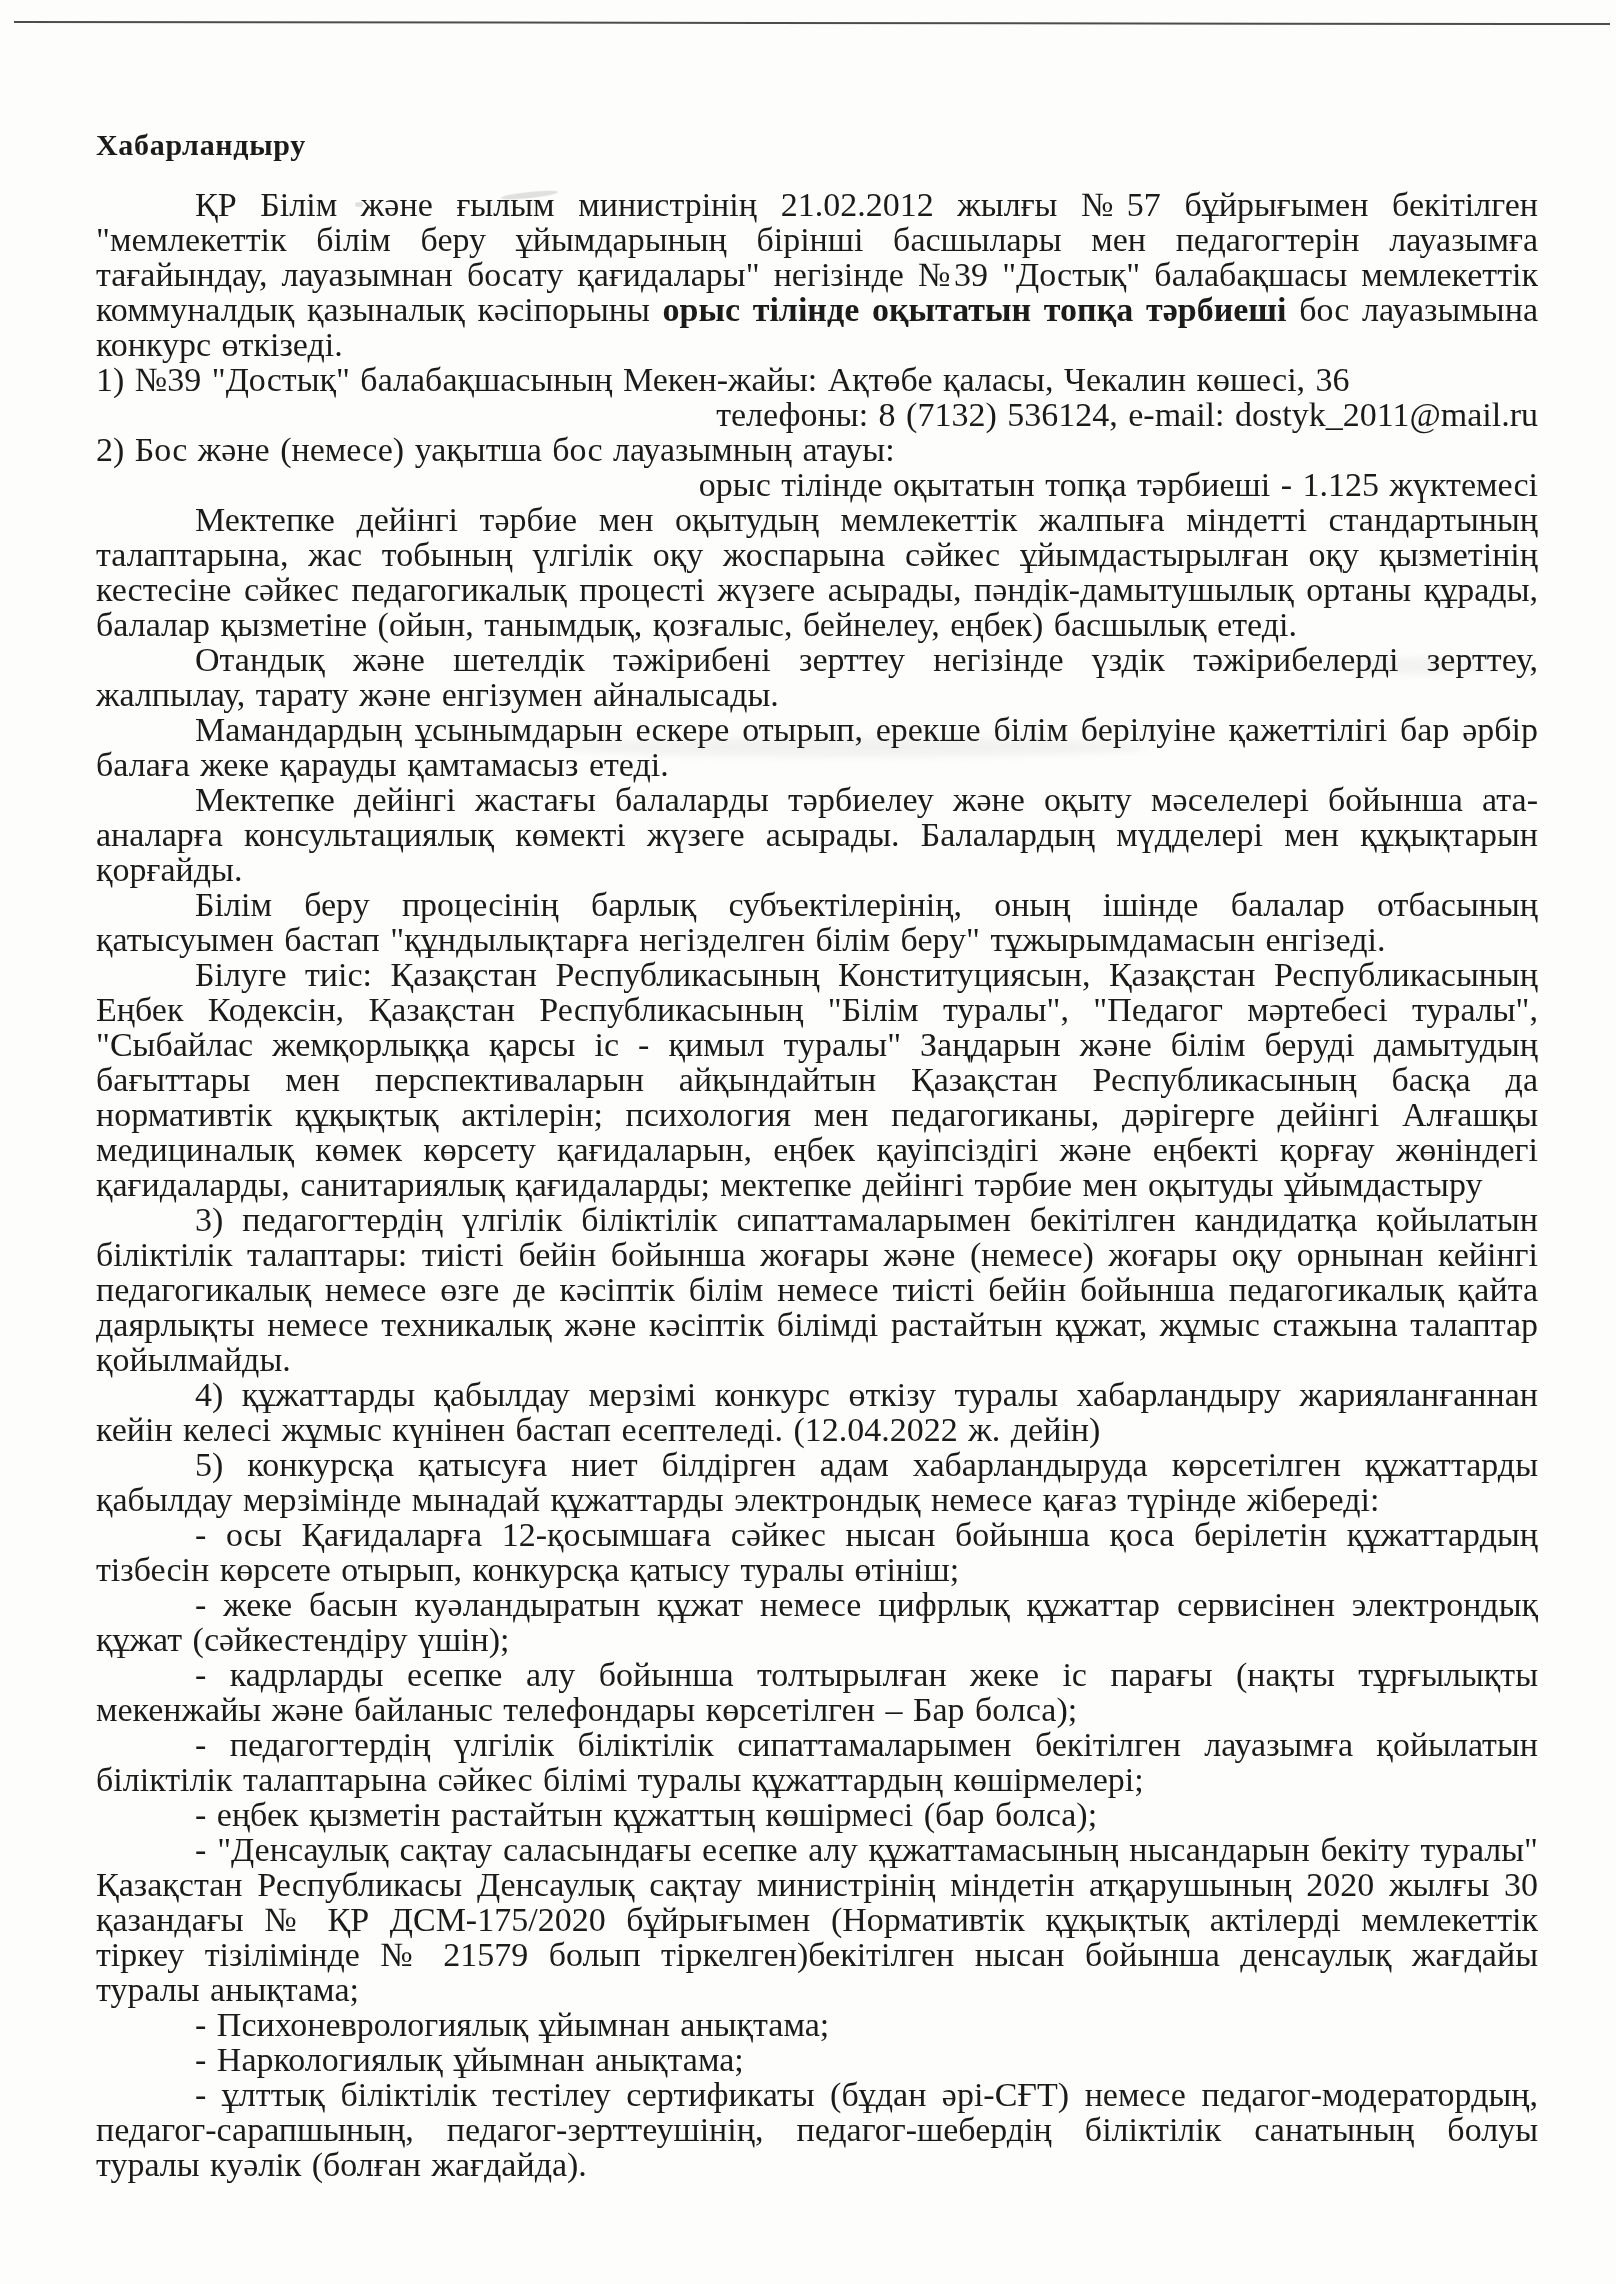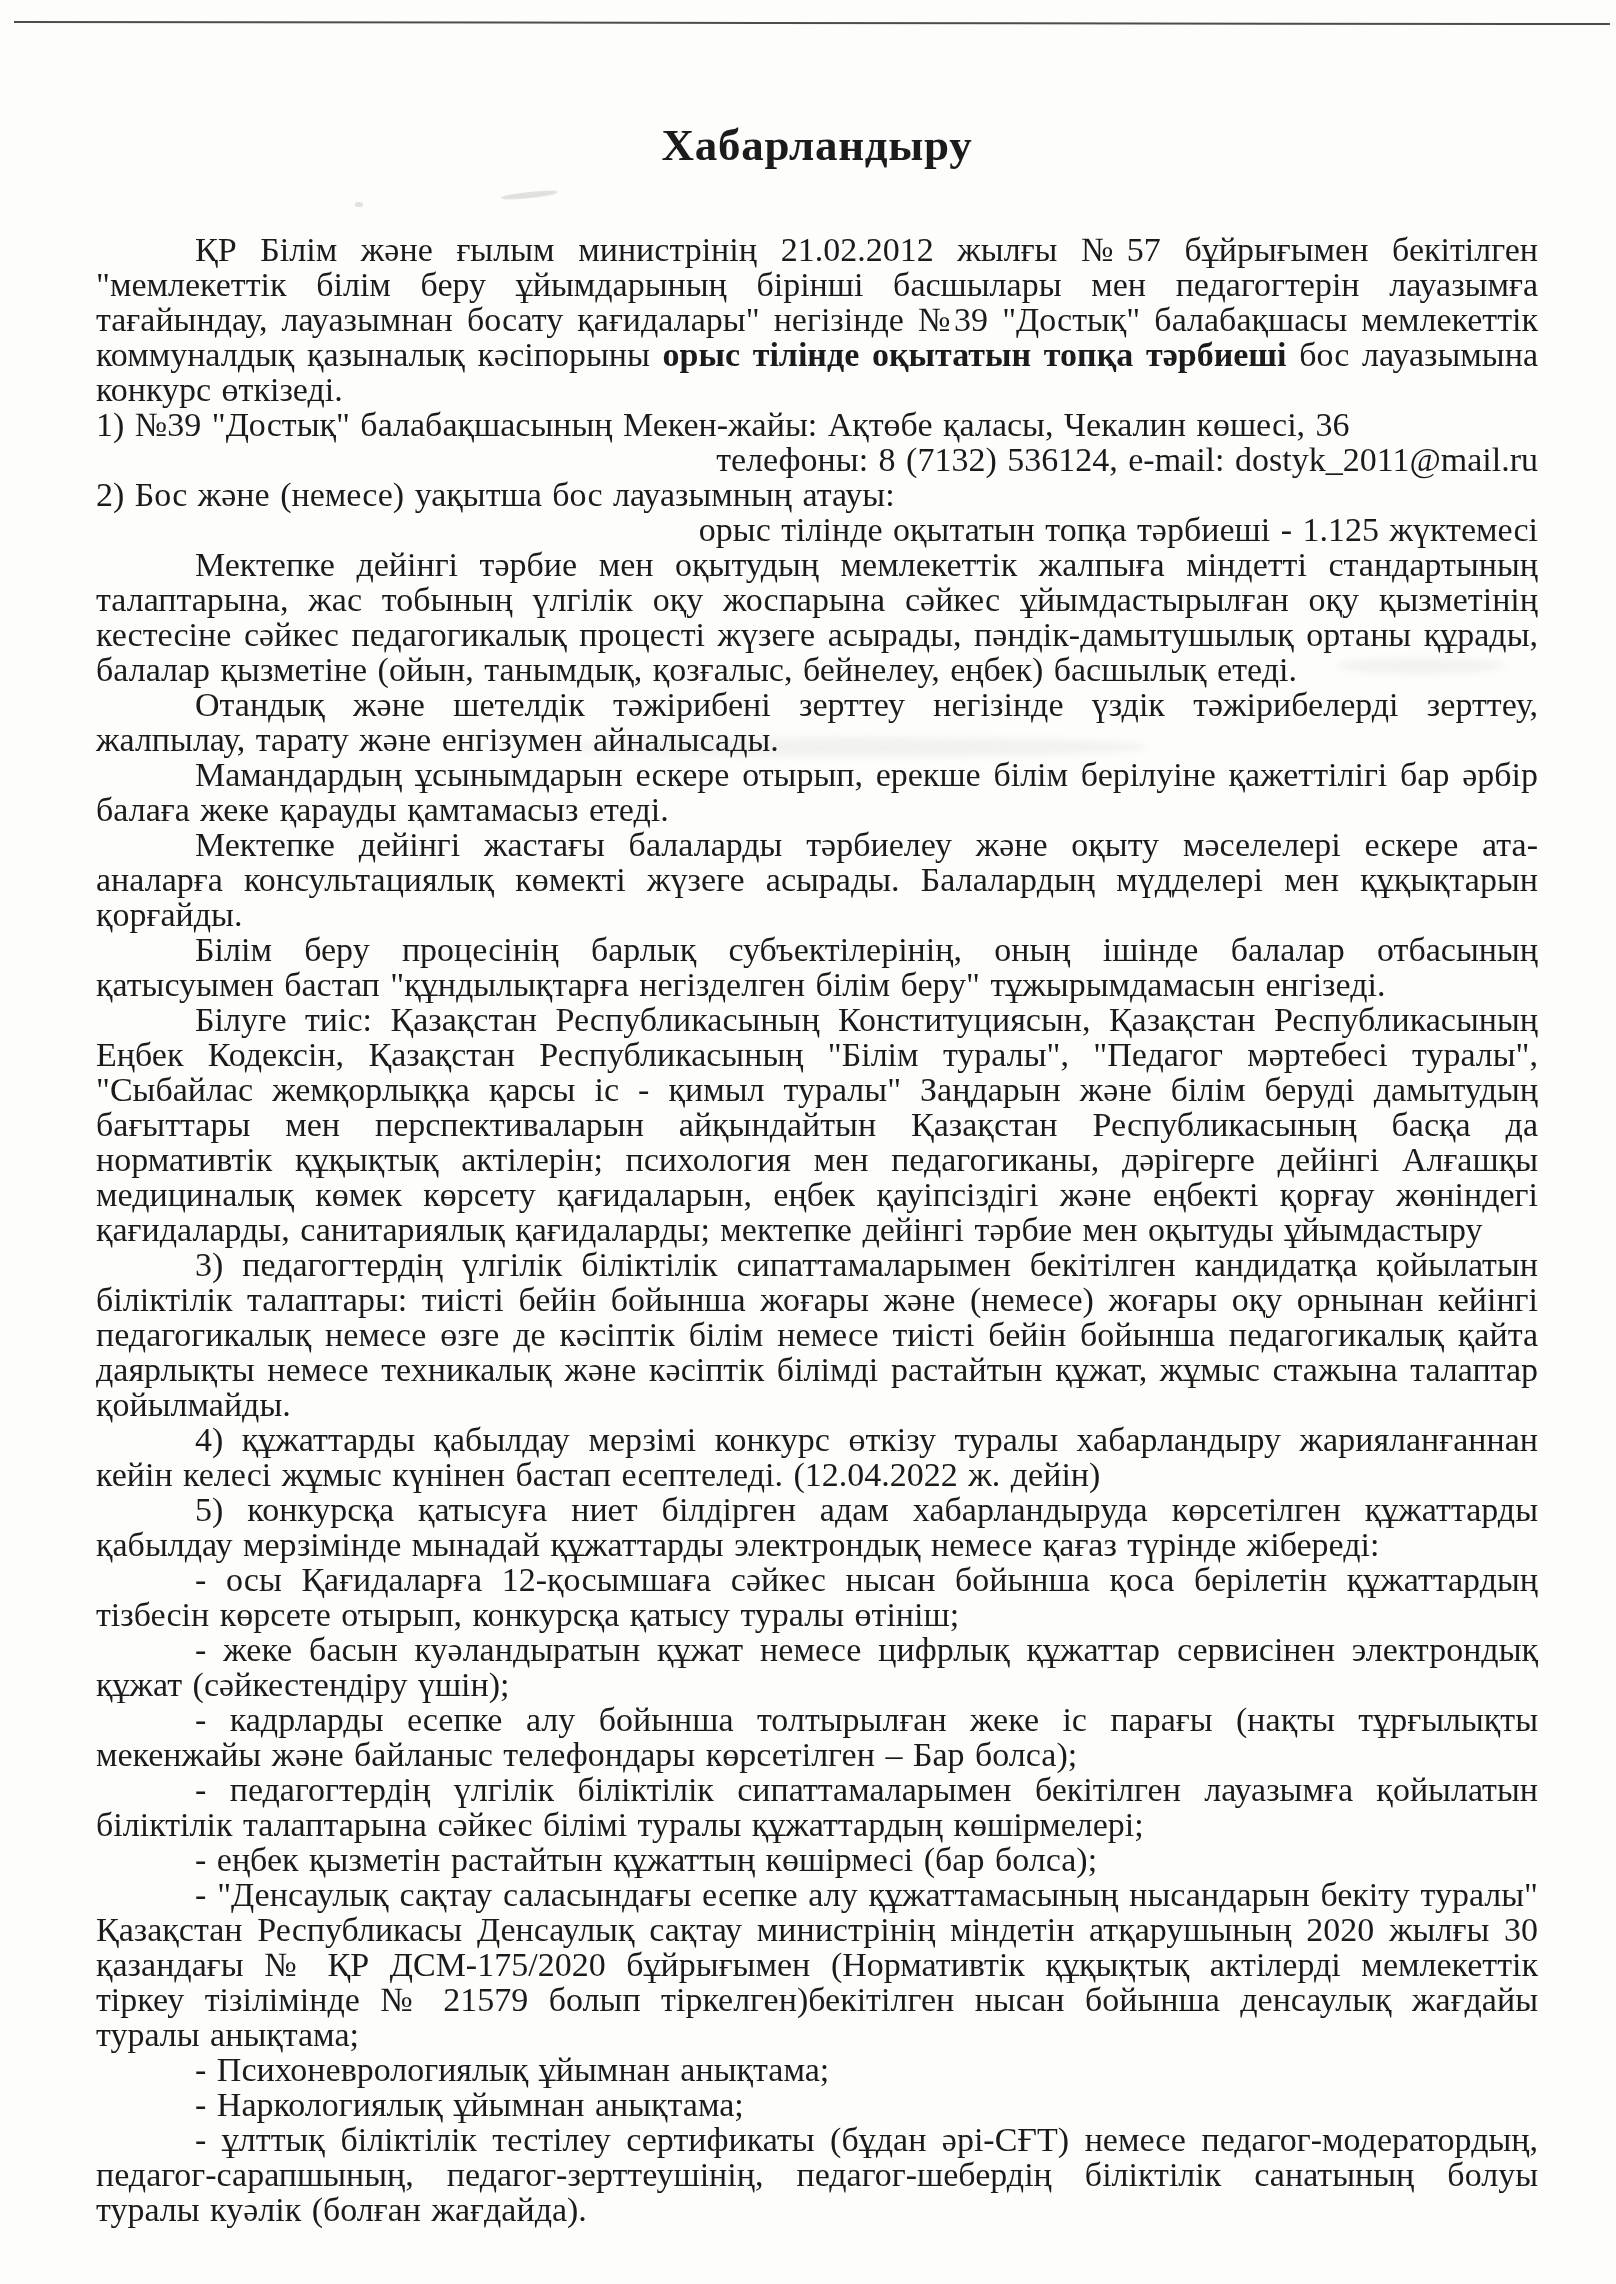--- a/index.html
+++ b/index.html
@@ -60,25 +60,24 @@
     filter: blur(3.3px);
     opacity: .8;
   }
   .sheet {
     position: absolute;
     left: 96px;
     top: 106px;
     width: 1442px;
   }
   h1.title {
-    font-size: 45px;
+    font-size: 30px;
     line-height: 42px;
     font-weight: bold;
-    text-align: center;
-    margin: 18px 0 66px 0;
+    margin: 18px 0 21px 0;
     letter-spacing: 0.7px;
   }
   p {
     margin: 0;
     font-size: 34px;
     line-height: 35px;
     text-align: justify;
     text-indent: 99px;
     word-spacing: 2px;
   }
@@ -104,21 +103,21 @@
   <h1 class="title">Хабарландыру</h1>
   <div id="doc-body">
       <p class="body"><span>ҚР Білім және ғылым министрінің 21.02.2012 жылғы №57 бұйрығымен бекітілген "мемлекеттік білім беру ұйымдарының бірінші басшылары мен педагогтерін лауазымға тағайындау, лауазымнан босату қағидалары" негізінде №39 "Достық" балабақшасы мемлекеттік коммуналдық қазыналық кәсіпорыны </span><span class="b">орыс тілінде оқытатын топқа тәрбиеші</span><span> бос лауазымына конкурс өткізеді.</span></p>
       <p class="flush"><span>1) №39 "Достық" балабақшасының Мекен-жайы: Ақтөбе қаласы, Чекалин көшесі, 36</span></p>
       <p class="sub"><span>телефоны: 8 (7132) 536124, e-mail: dostyk_2011@mail.ru</span></p>
       <p class="flush"><span>2) Бос және (немесе) уақытша бос лауазымның атауы:</span></p>
       <p class="sub"><span>орыс тілінде оқытатын топқа тәрбиеші - 1.125 жүктемесі</span></p>
       <p class="body"><span>Мектепке дейінгі тәрбие мен оқытудың мемлекеттік жалпыға міндетті стандартының талаптарына, жас тобының үлгілік оқу жоспарына сәйкес ұйымдастырылған оқу қызметінің кестесіне сәйкес педагогикалық процесті жүзеге асырады, пәндік-дамытушылық ортаны құрады, балалар қызметіне (ойын, танымдық, қозғалыс, бейнелеу, еңбек) басшылық етеді.</span></p>
       <p class="body"><span>Отандық және шетелдік тәжірибені зерттеу негізінде үздік тәжірибелерді зерттеу, жалпылау, тарату және енгізумен айналысады.</span></p>
       <p class="body"><span>Мамандардың ұсынымдарын ескере отырып, ерекше білім берілуіне қажеттілігі бар әрбір балаға жеке қарауды қамтамасыз етеді.</span></p>
-      <p class="body"><span>Мектепке дейінгі жастағы балаларды тәрбиелеу және оқыту мәселелері ескере ата-аналарға консультациялық көмекті жүзеге асырады. Балалардың мүдделері мен құқықтарын қорғайды.</span></p>
+      <p class="body"><span>Мектепке дейінгі жастағы балаларды тәрбиелеу және оқыту мәселелері бойынша ата-аналарға консультациялық көмекті жүзеге асырады. Балалардың мүдделері мен құқықтарын қорғайды.</span></p>
       <p class="body"><span>Білім беру процесінің барлық субъектілерінің, оның ішінде балалар отбасының қатысуымен бастап "құндылықтарға негізделген білім беру" тұжырымдамасын енгізеді.</span></p>
       <p class="body"><span>Білуге тиіс: Қазақстан Республикасының Конституциясын, Қазақстан Республикасының Еңбек Кодексін, Қазақстан Республикасының "Білім туралы", "Педагог мәртебесі туралы", "Сыбайлас жемқорлыққа қарсы іс - қимыл туралы" Заңдарын және білім беруді дамытудың бағыттары мен перспективаларын айқындайтын Қазақстан Республикасының басқа да нормативтік құқықтық актілерін; психология мен педагогиканы, дәрігерге дейінгі Алғашқы медициналық көмек көрсету қағидаларын, еңбек қауіпсіздігі және еңбекті қорғау жөніндегі қағидаларды, санитариялық қағидаларды; мектепке дейінгі тәрбие мен оқытуды ұйымдастыру</span></p>
       <p class="body"><span>3) педагогтердің үлгілік біліктілік сипаттамаларымен бекітілген кандидатқа қойылатын біліктілік талаптары: тиісті бейін бойынша жоғары және (немесе) жоғары оқу орнынан кейінгі педагогикалық немесе өзге де кәсіптік білім немесе тиісті бейін бойынша педагогикалық қайта даярлықты немесе техникалық және кәсіптік білімді растайтын құжат, жұмыс стажына талаптар қойылмайды.</span></p>
       <p class="body"><span>4) құжаттарды қабылдау мерзімі конкурс өткізу туралы хабарландыру жарияланғаннан кейін келесі жұмыс күнінен бастап есептеледі. (12.04.2022 ж. дейін)</span></p>
       <p class="body"><span>5) конкурсқа қатысуға ниет білдірген адам хабарландыруда көрсетілген құжаттарды қабылдау мерзімінде мынадай құжаттарды электрондық немесе қағаз түрінде жібереді:</span></p>
       <p class="body"><span>- осы Қағидаларға 12-қосымшаға сәйкес нысан бойынша қоса берілетін құжаттардың тізбесін көрсете отырып, конкурсқа қатысу туралы өтініш;</span></p>
       <p class="body"><span>- жеке басын куәландыратын құжат немесе цифрлық құжаттар сервисінен электрондық құжат (сәйкестендіру үшін);</span></p>
       <p class="body"><span>- кадрларды есепке алу бойынша толтырылған жеке іс парағы (нақты тұрғылықты мекенжайы және байланыс телефондары көрсетілген – Бар болса);</span></p>
       <p class="body"><span>- педагогтердің үлгілік біліктілік сипаттамаларымен бекітілген лауазымға қойылатын біліктілік талаптарына сәйкес білімі туралы құжаттардың көшірмелері;</span></p>
       <p class="body"><span>- еңбек қызметін растайтын құжаттың көшірмесі (бар болса);</span></p>

